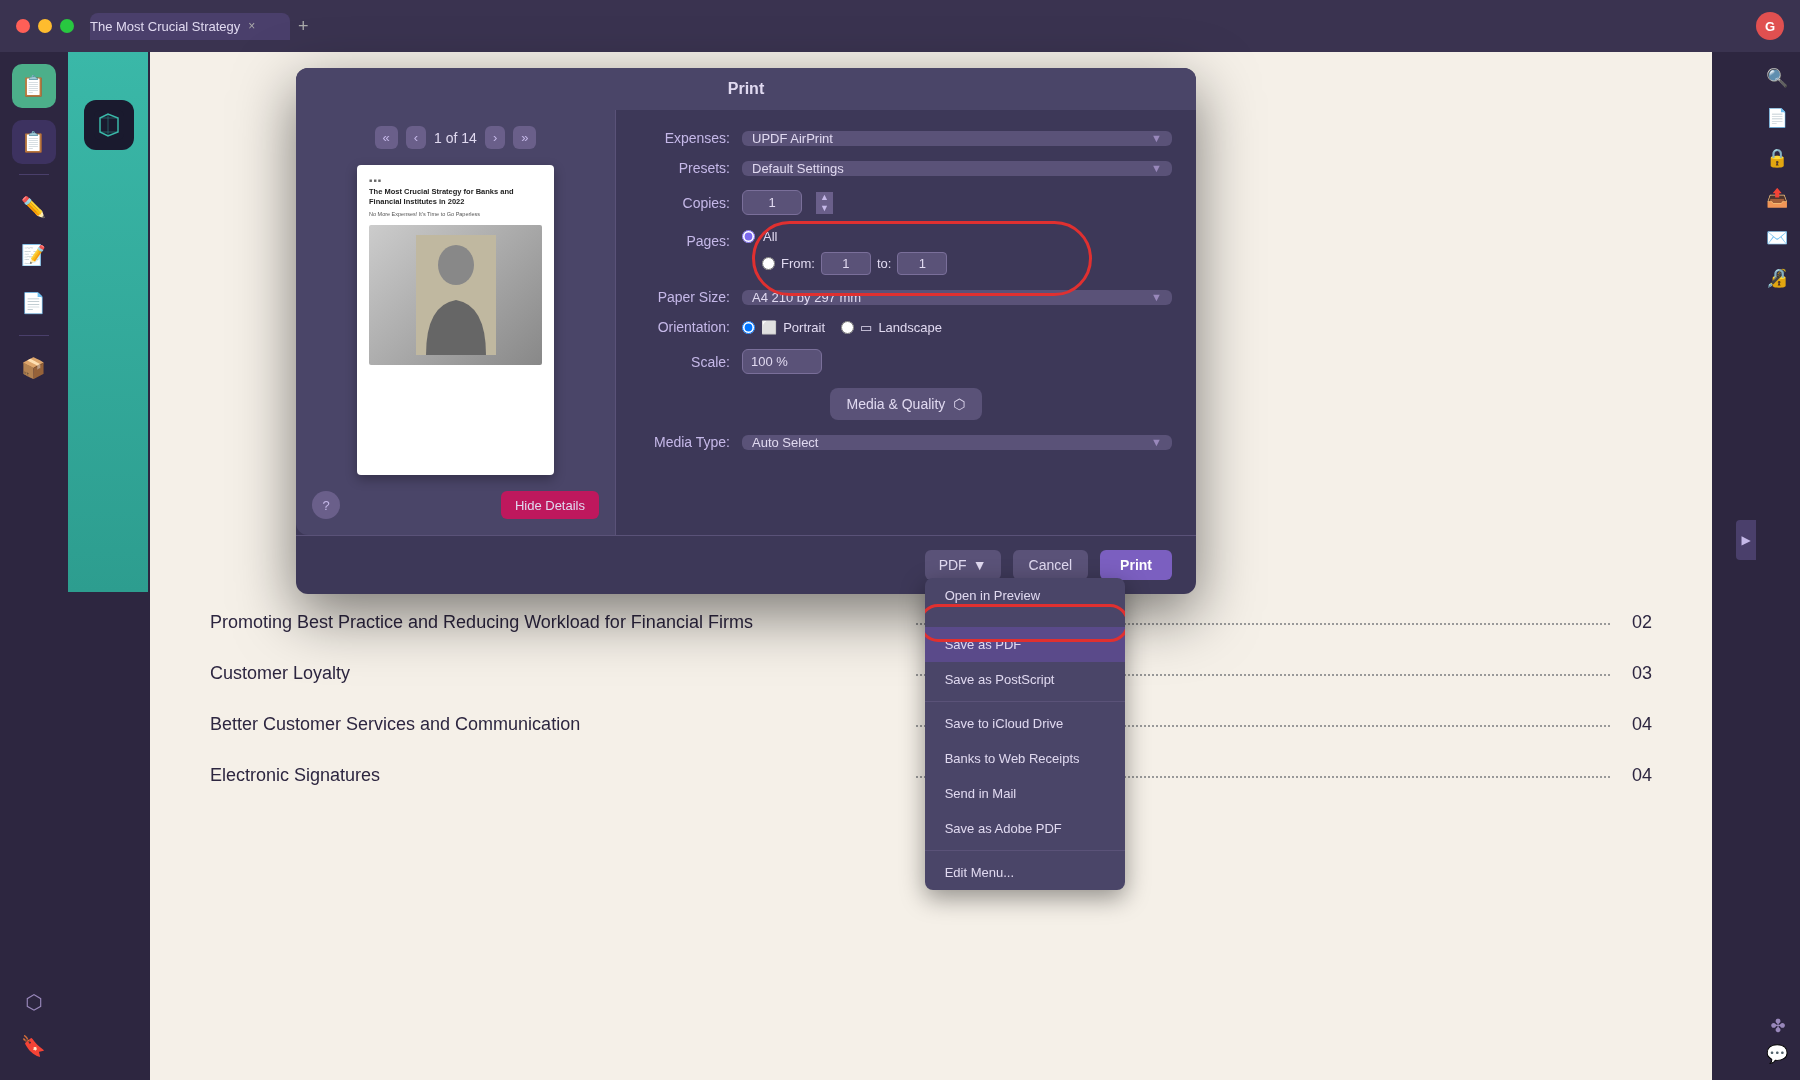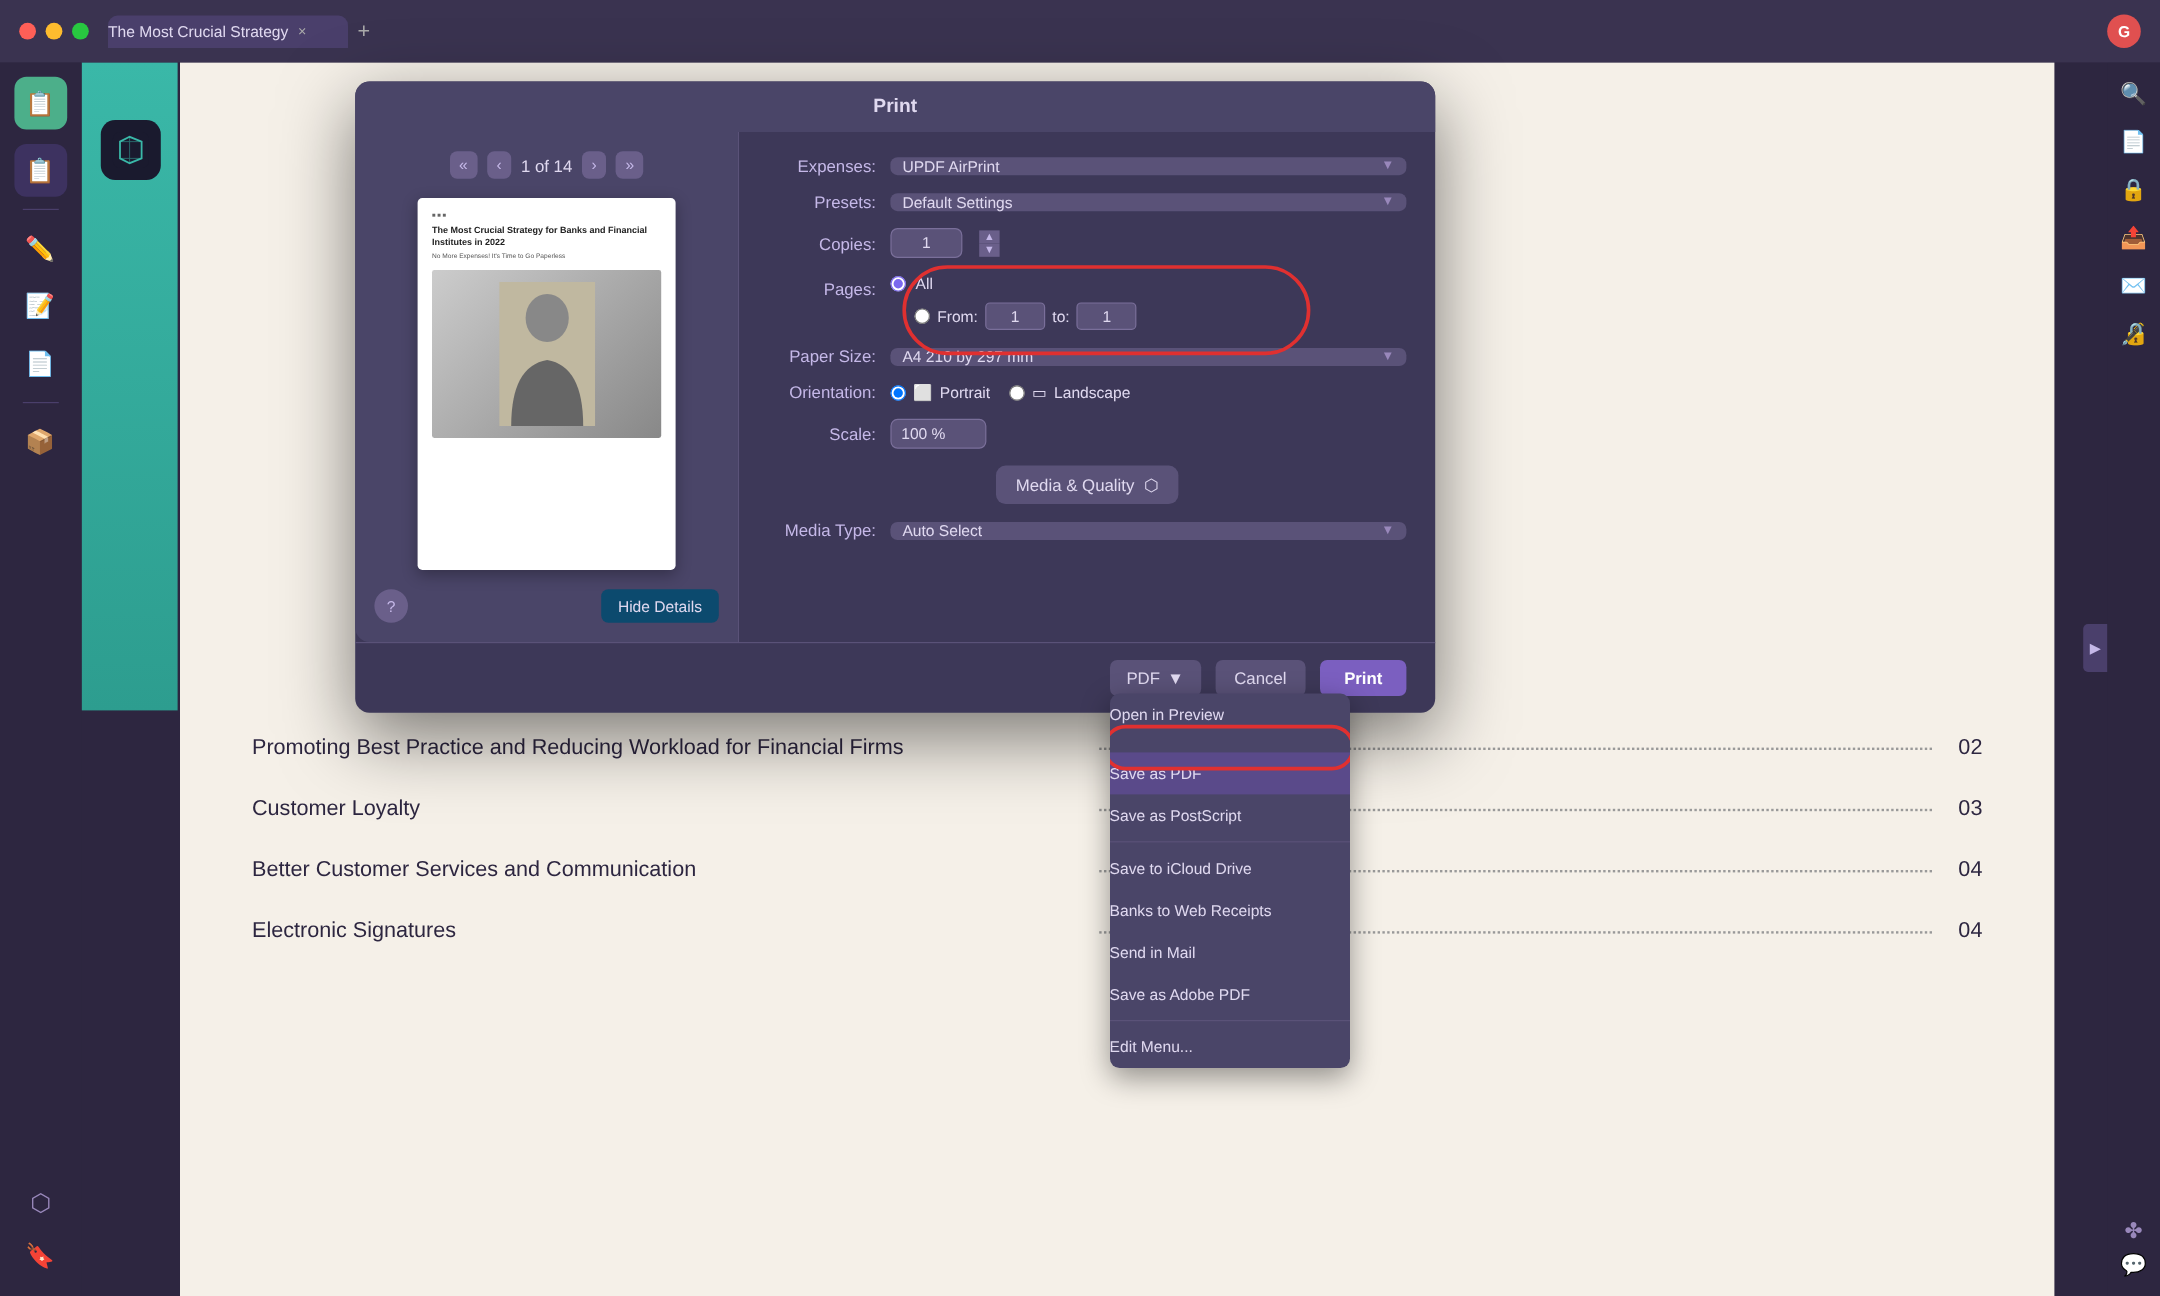--- a/index.html
+++ b/index.html
@@ -257,21 +257,21 @@
       padding: 4px 8px;
       cursor: pointer;
       font-size: 13px;
     }
     .page-indicator {
       color: #e0d9f0;
       font-size: 14px;
       font-weight: 500;
     }
     .preview-img {
-      width: 215px;
+      width: 197px;
       height: 310px;
       background: white;
       border-radius: 4px;
       overflow: hidden;
       box-shadow: 0 4px 12px rgba(0,0,0,0.3);
       display: flex;
       flex-direction: column;
       padding: 12px;
     }
     .preview-header-line {
@@ -311,21 +311,21 @@
     .help-btn {
       background: #6a5f8a;
       border: none;
       border-radius: 50%;
       color: #c5b8e8;
       width: 28px; height: 28px;
       cursor: pointer;
       font-size: 13px;
     }
     .hide-details-btn {
-      background: #0c4a6e;
+      background: #be185d;
       border: none;
       border-radius: 6px;
       color: #e0d9f0;
       padding: 6px 14px;
       cursor: pointer;
       font-size: 13px;
     }
 
     
     .settings-pane {
@@ -521,21 +521,21 @@
       bottom: -310px;
       left: 0;
       width: 200px;
       background: #4a4568;
       border-radius: 8px;
       box-shadow: 0 8px 24px rgba(0,0,0,0.4);
       z-index: 200;
       overflow: hidden;
     }
     .pdf-menu-item {
-      padding: 10px 0;
+      padding: 10px 20px;
       color: #e0d9f0;
       font-size: 13px;
       cursor: pointer;
     }
     .pdf-menu-item.active {
       background: #5a4a8a;
       margin-top: 14px;
     }
     .pdf-menu-divider {
       height: 1px;

